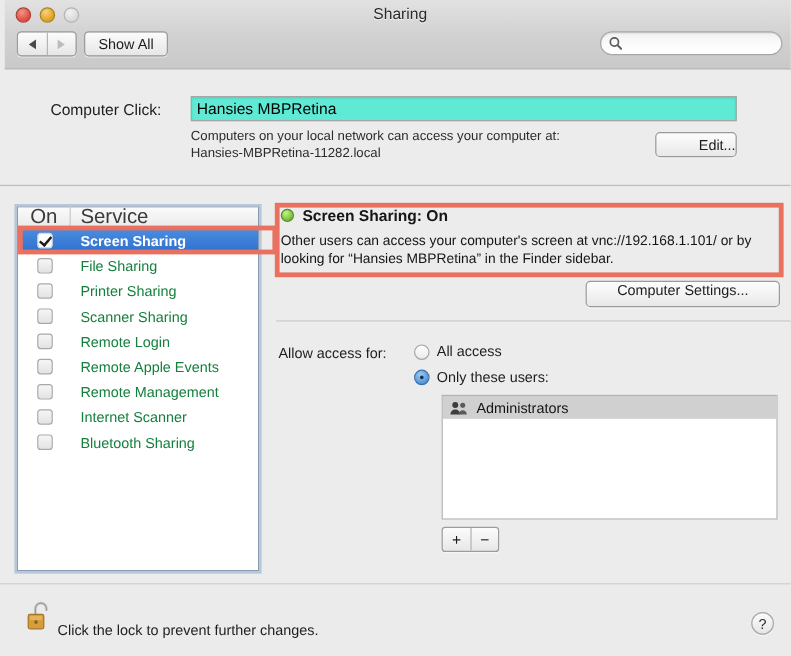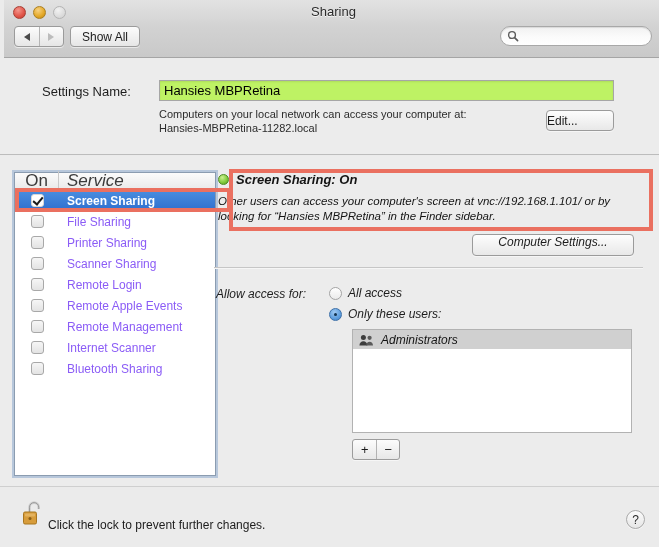--- a/index.html
+++ b/index.html
@@ -151,21 +151,21 @@
   #name-label {
     position: absolute;
     left: 42px; top: 26px;
     font-size: 13px;
     color: #1d1d1d;
   }
   #name-input-wrap {
     position: absolute;
     left: 159px; top: 22px;
     width: 455px; height: 21px;
-    background: #bef264;
+    background: #5eead4;
     border: 1px solid #a6a6a6;
     box-shadow: inset 0 1px 2px rgba(0,0,0,0.09);
     box-sizing: border-box;
   }
   #name-input {
     width: 100%; height: 100%;
     border: 0;
     outline: none;
     background: transparent;
     font-family: "Liberation Sans", sans-serif;
@@ -187,21 +187,21 @@
     left: 546px; top: 110px;
     width: 68px; height: 21px;
     border: 1px solid #9b9b9b;
     border-radius: 4px;
     background: linear-gradient(to bottom, #fdfdfd 0%, #e8e8e8 100%);
     box-shadow: 0 1px 0 rgba(255,255,255,0.55);
     font-size: 12px;
     color: #1c1c1c;
     display: flex;
     align-items: center;
-    justify-content: flex-start;
+    justify-content: flex-end;
     box-sizing: border-box;
   }
 
   
   #body-area {
     position: absolute;
     left: 0; top: 156px;
     width: 659px;
     height: 330px;
     background: #ececec;
@@ -228,28 +228,27 @@
     box-sizing: border-box;
   }
   #service-head .col-on {
     width: 44px;
     text-align: center;
     border-right: 1px solid #c9c9c9;
     box-sizing: border-box;
   }
   #service-head .col-svc {
     padding-left: 8px;
-    font-style: italic;
   }
   .svc-row {
     height: 21px;
     display: flex;
     align-items: center;
     font-size: 12px;
-    color: #8b5cf6;
+    color: #15803d;
     box-sizing: border-box;
   }
   .svc-row .cell-on {
     width: 44px;
     display: flex;
     align-items: center;
     justify-content: center;
   }
   .svc-row .cell-name { padding-left: 8px; }
   .svc-row.selected {
@@ -275,24 +274,23 @@
     left: 3px; top: 0px;
     width: 4px; height: 8px;
     border-right: 2px solid #1a1a1a;
     border-bottom: 2px solid #1a1a1a;
     transform: rotate(40deg);
   }
 
   
   #detail {
     position: absolute;
-    left: 214px; top: 0;
+    left: 230px; top: 0;
     width: 429px;
     height: 330px;
-    font-style: italic;
   }
   #status-row {
     position: absolute;
     left: 4px; top: 16px;
     display: flex;
     align-items: center;
   }
   #status-dot {
     width: 11px; height: 11px;
     border-radius: 50%;
@@ -494,21 +492,21 @@
         <svg width="12" height="12" viewBox="0 0 12 12">
           <circle cx="5" cy="5" r="3.4" fill="none" stroke="#5b5b5b" stroke-width="1.4"></circle>
           <line x1="7.6" y1="7.6" x2="10.6" y2="10.6" stroke="#5b5b5b" stroke-width="1.6" stroke-linecap="round"></line>
         </svg>
       </span>
       <input id="search-input" type="text" placeholder="" style="">
     </div>
   </div>
 
   <div id="name-block">
-    <div id="name-label">Settings Name:</div>
+    <div id="name-label">Computer Click:</div>
     <div id="name-input-wrap">
       <input id="name-input" type="text" value="Hansies MBPRetina" style="">
     </div>
     <div id="name-help">
       <div>Computers on your local network can access your computer at:</div>
       <div>Hansies-MBPRetina-11282.local</div>
     </div>
   </div>
   <div id="edit-btn">
     <span>Edit...</span>

